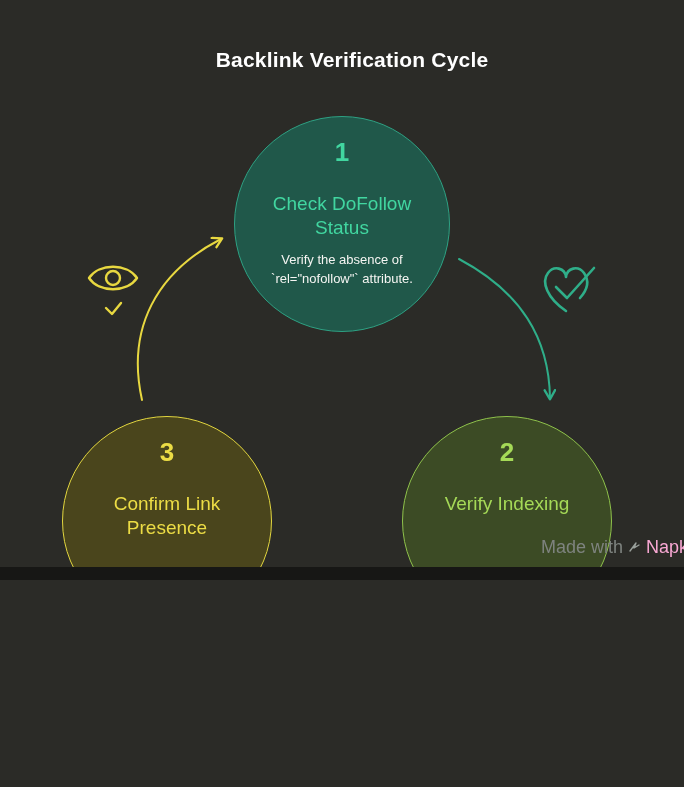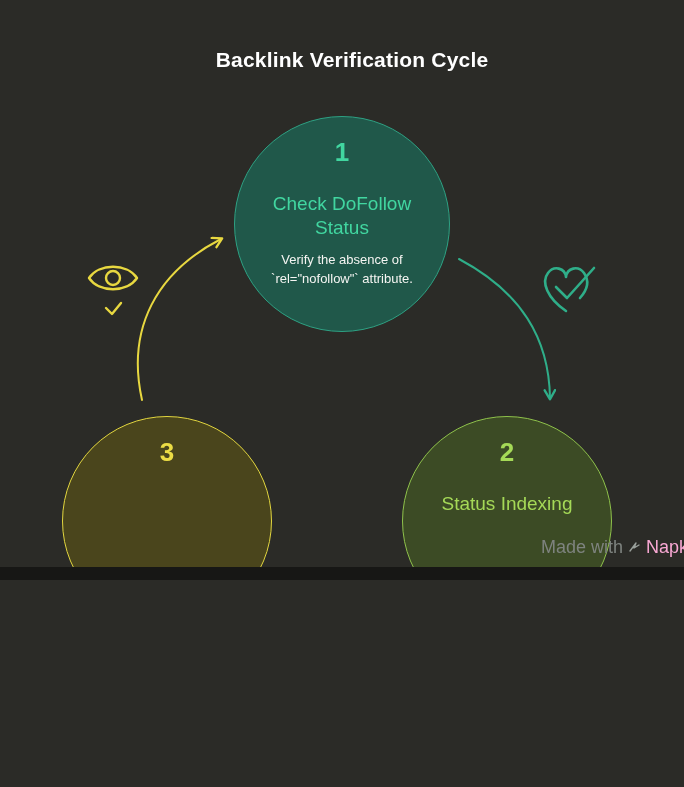--- a/index.html
+++ b/index.html
@@ -136,25 +136,26 @@
   </svg>
 
   <div class="node node1">
     <div class="num">1</div>
     <div class="node-title">Check DoFollow Status</div>
     <div class="node-desc">Verify the absence of `rel="nofollow"` attribute.</div>
   </div>
 
   <div class="node node2">
     <div class="num">2</div>
-    <div class="node-title">Status Indexing</div>
+    <div class="node-title">Verify Indexing</div>
   </div>
 
   <div class="node node3">
     <div class="num">3</div>
+    <div class="node-title">Confirm Link Presence</div>
   </div>
 
   <svg class="side-icon eye-pos" width="62" height="76" viewBox="0 0 62 76">
     <g fill="none" stroke="#e8d840" stroke-width="2.4" stroke-linecap="round" stroke-linejoin="round">
       <path d="M7 28 C 17 13, 45 13, 55 28 C 45 43, 17 43, 7 28 Z"></path>
       <circle cx="31" cy="28" r="7"></circle>
       <path d="M24 58 l6 6 l9 -11"></path>
     </g>
   </svg>
 

